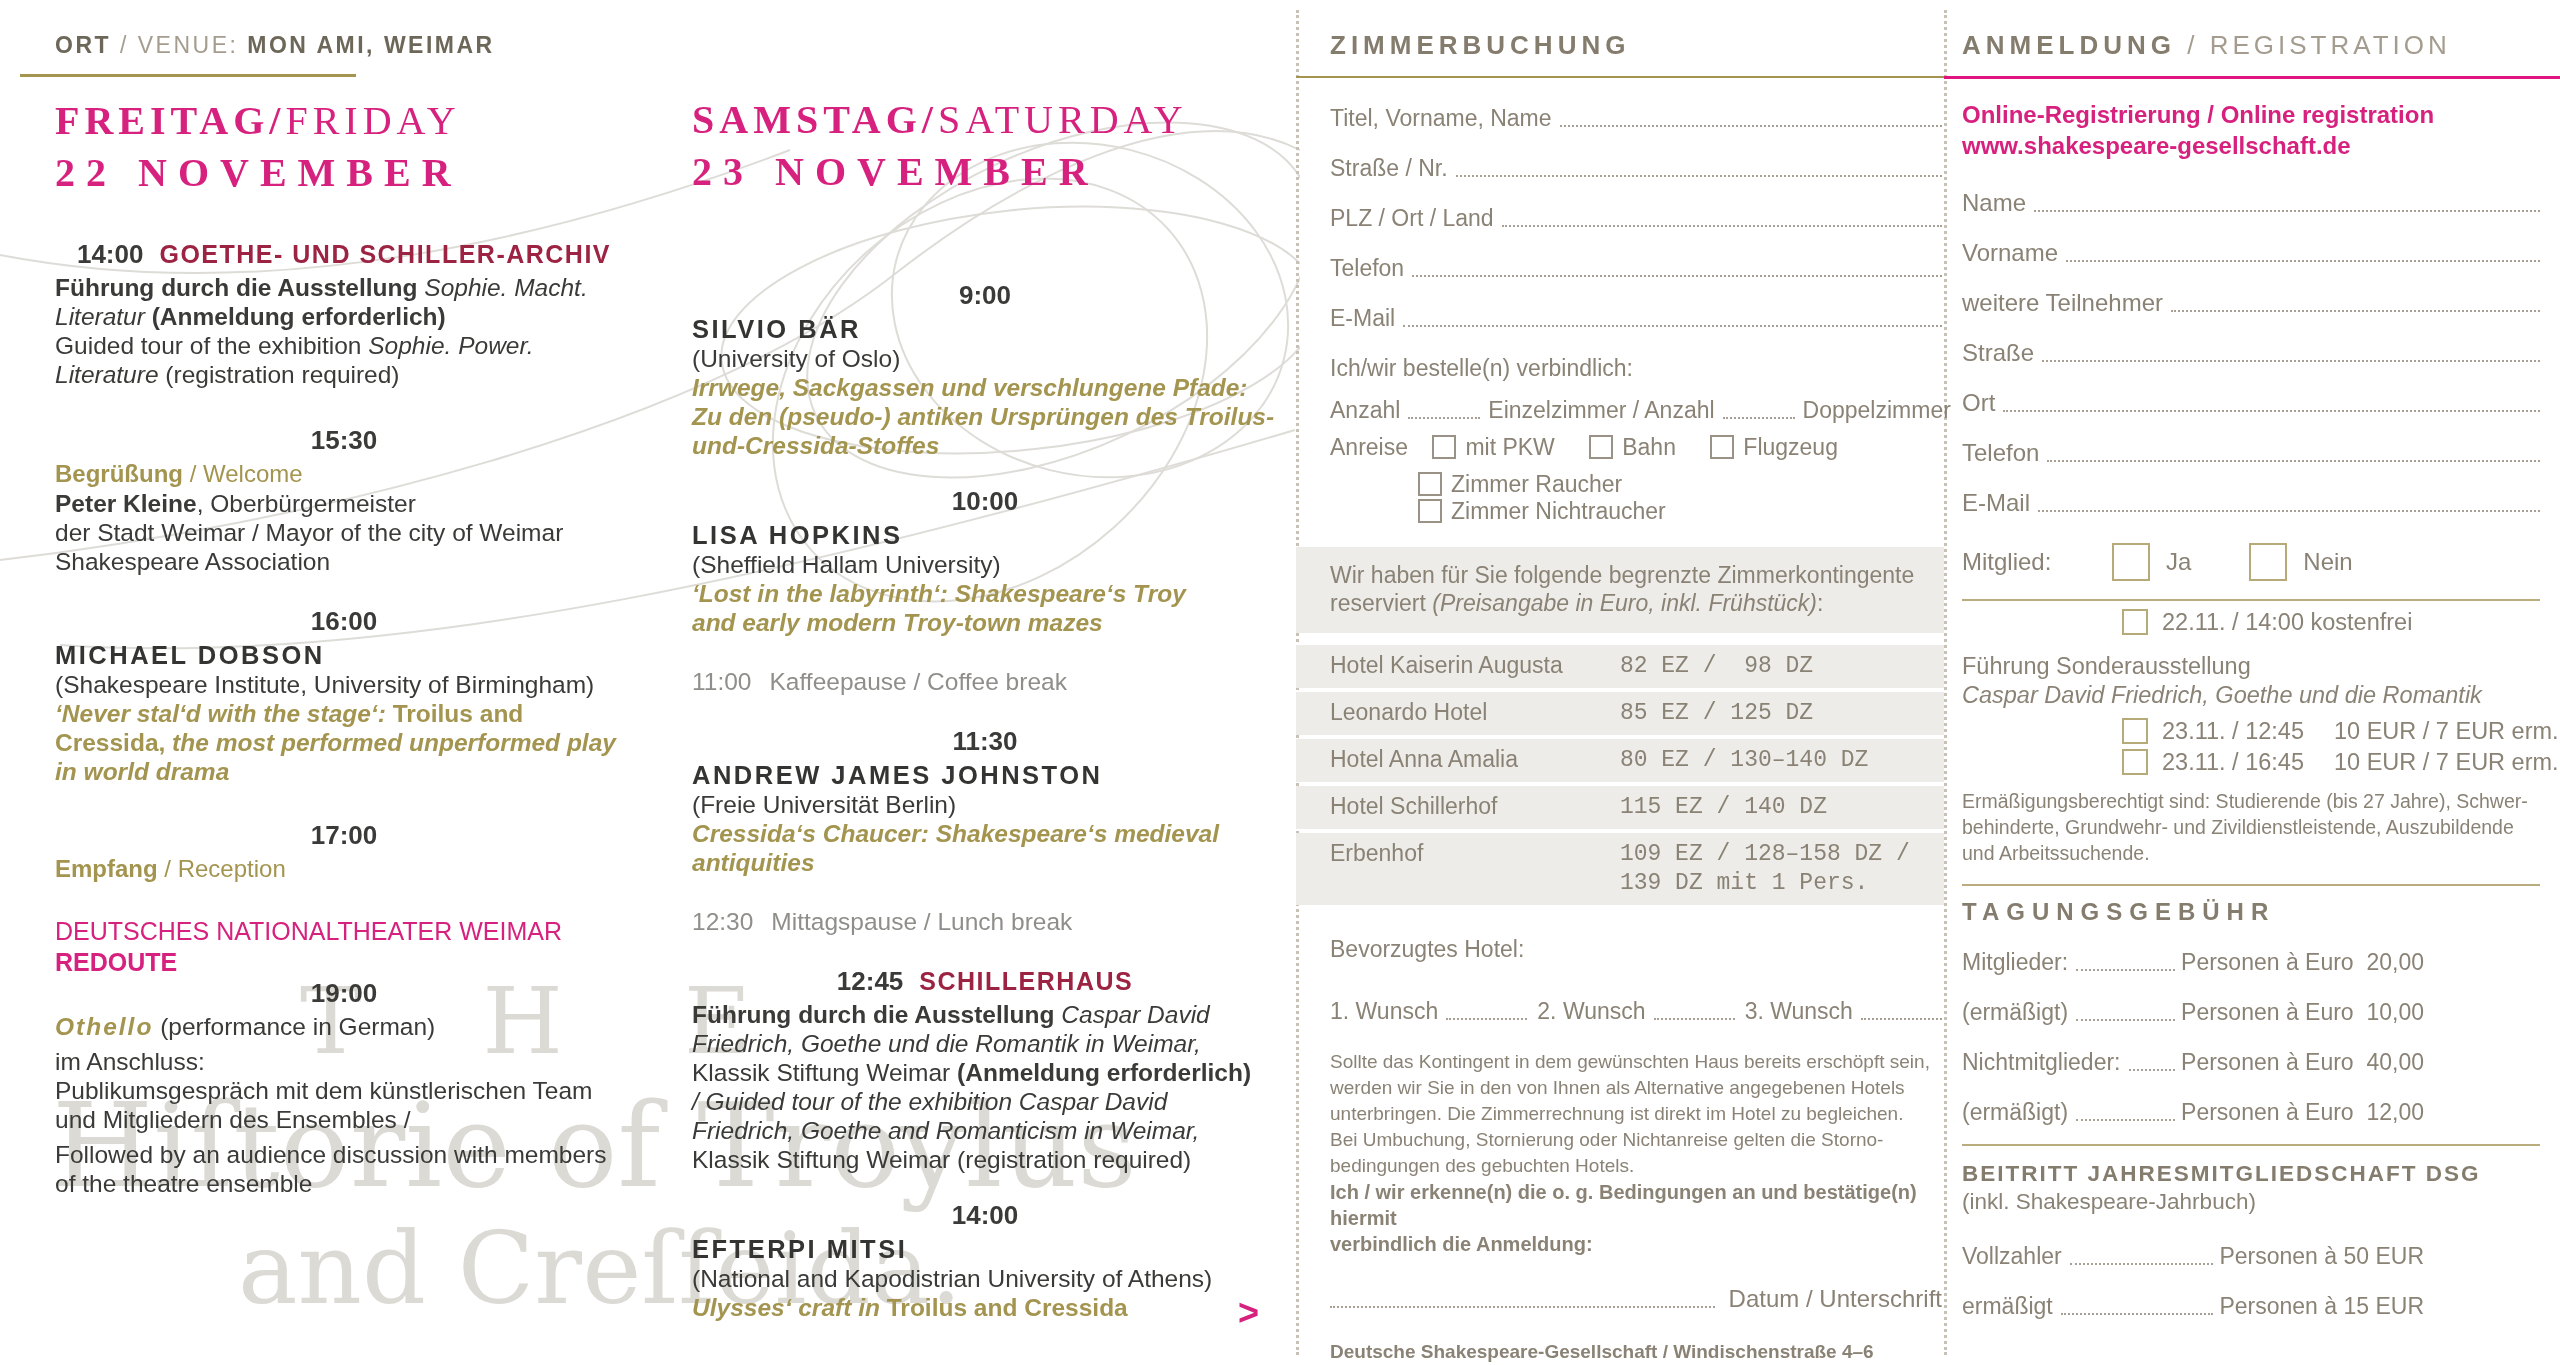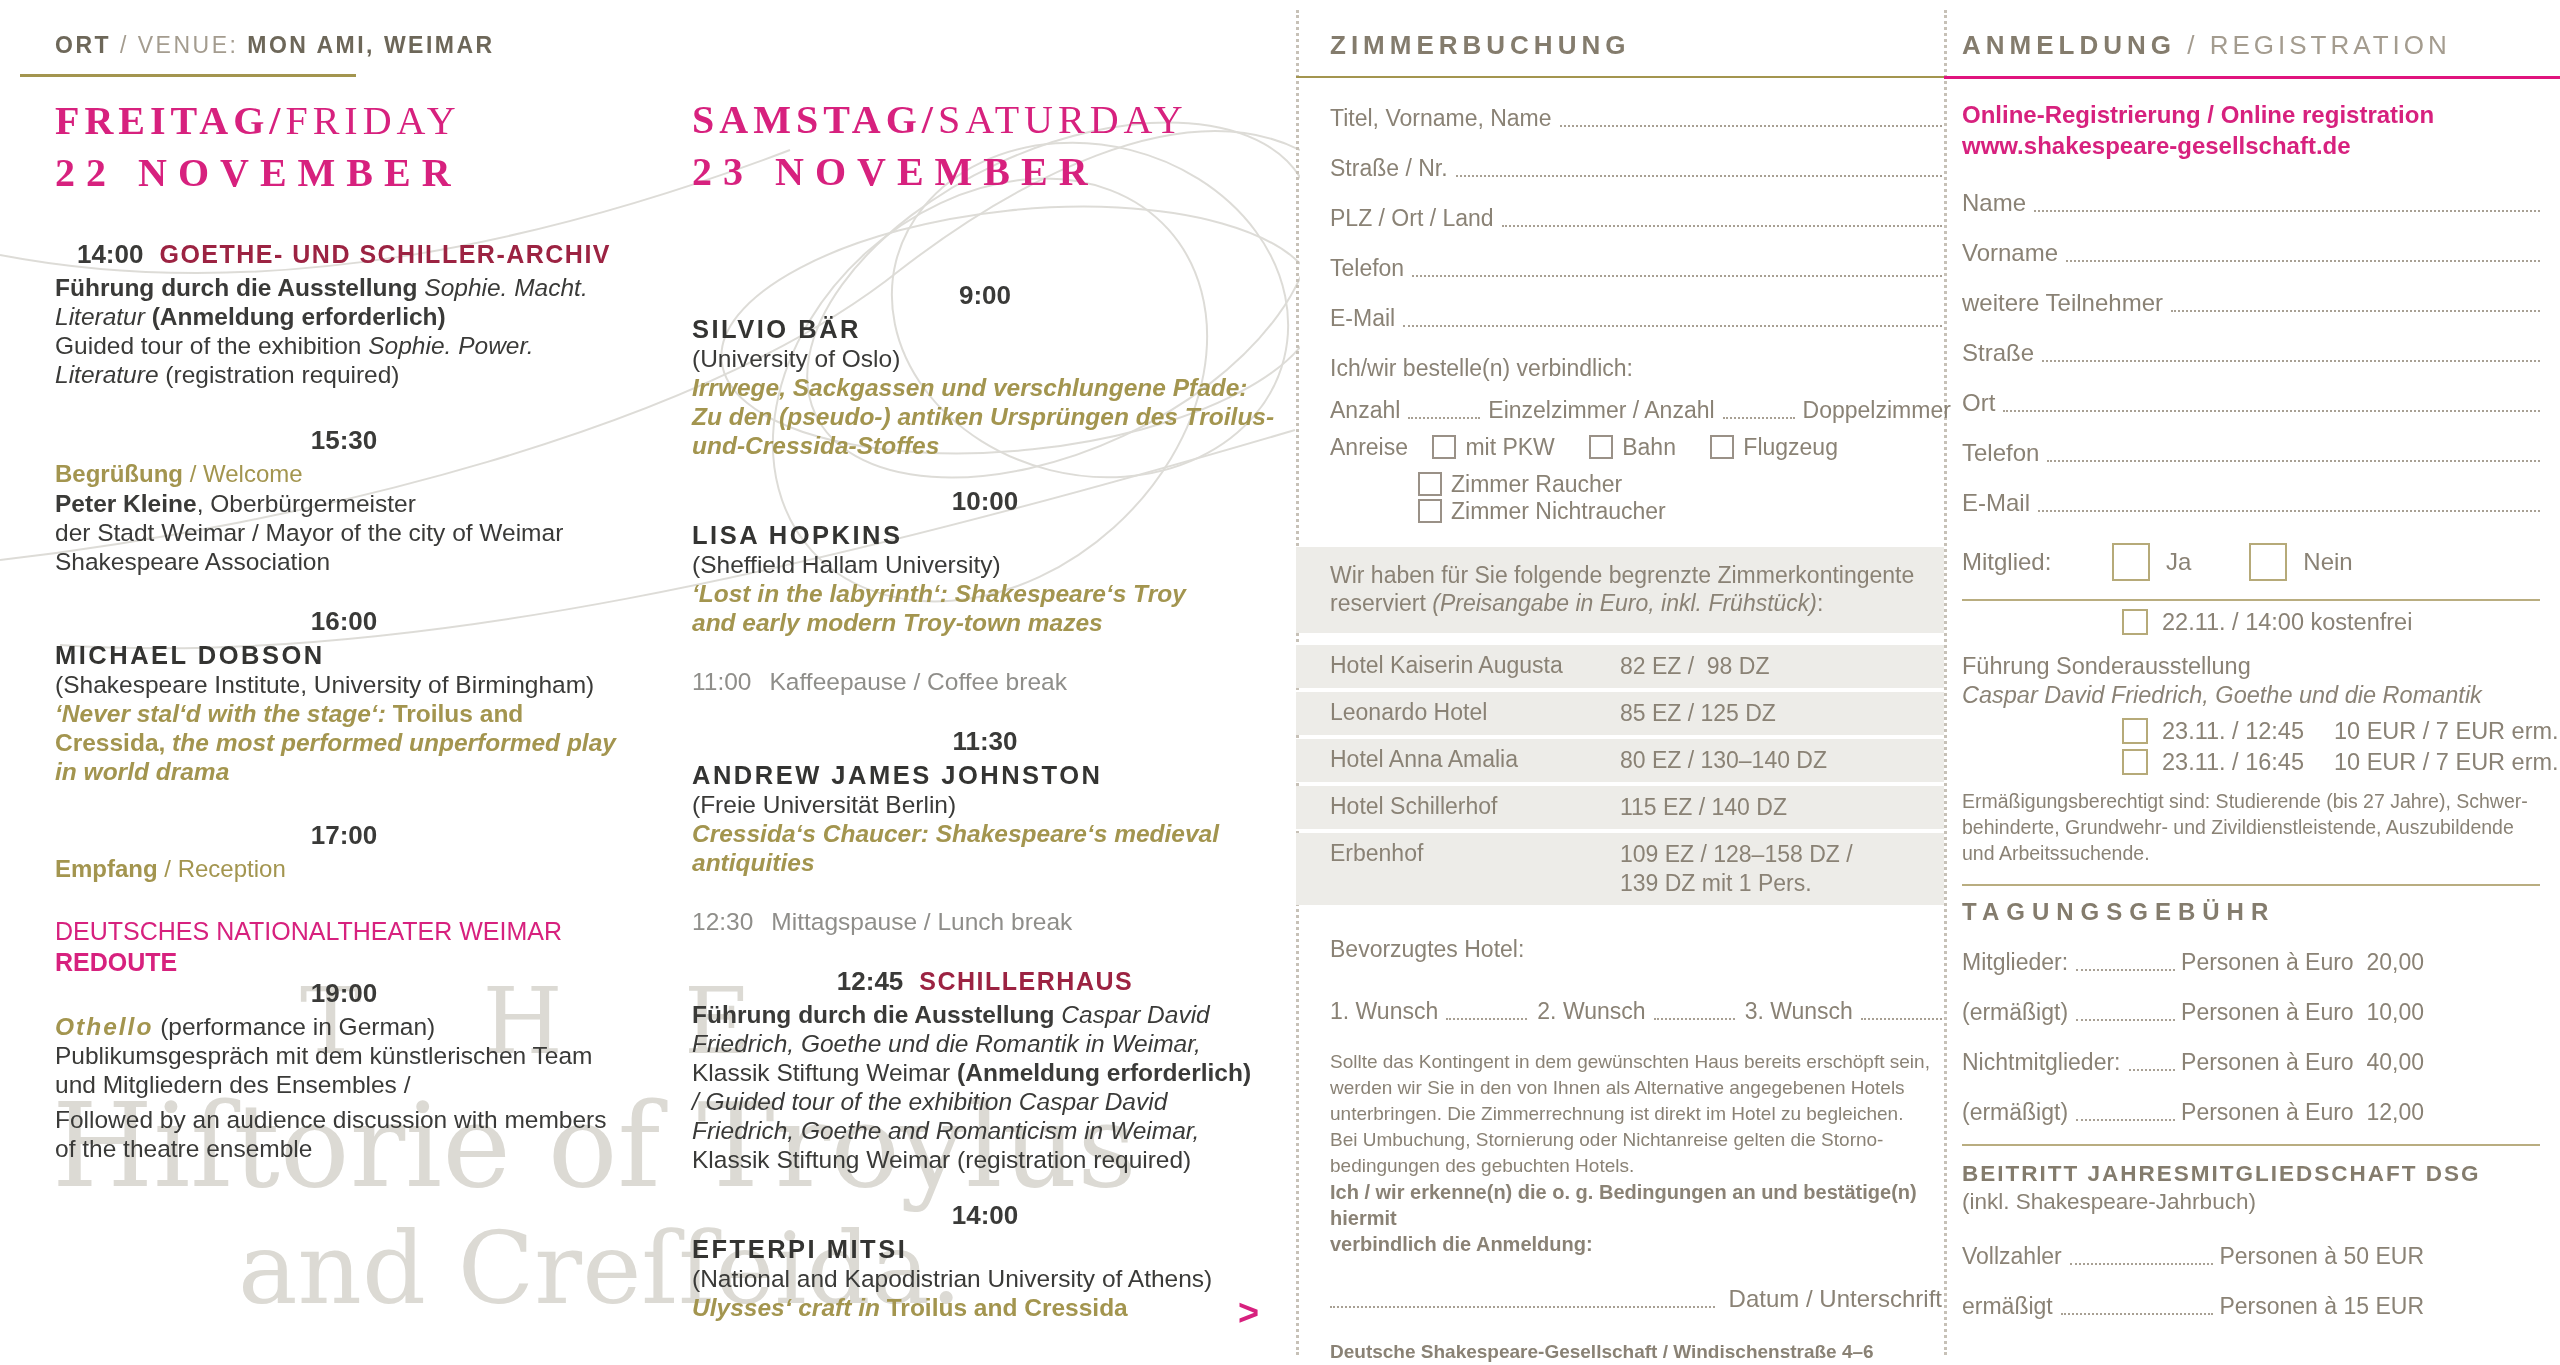--- a/index.html
+++ b/index.html
@@ -66,21 +66,21 @@
   .cbg-lg{display:inline-block;width:38px;height:38px;border:2px solid #b6aa79;background:#fff;
       vertical-align:middle;box-sizing:border-box;}
   .optrow{font-size:23px;color:#8a8275;margin-top:10px;}
   .opt{margin-right:28px;white-space:nowrap;}
   .indent{margin-left:88px;}
   .graybox{margin:22px 0 0 -34px;width:648px;box-sizing:border-box;background:#edece8;
       padding:14px 14px 16px 34px;font-size:23px;line-height:28px;color:#8a8275;}
   .hotels{margin:12px 0 0 -34px;width:648px;}
   .hrow{display:flex;background:#edece8;margin-bottom:4px;box-sizing:border-box;
       padding:7px 10px 7px 34px;font-size:23px;color:#8a8275;}
-  .hname{width:48%;} .hprice{width:52%;line-height:29px;}
+  .hname{width:48%;} .hprice{width:52%;line-height:29px;font-family:Liberation Mono, monospace;}
   .wishrow{display:flex;align-items:flex-end;margin-top:34px;height:28px;}
   .wishrow .flabel{margin-left:0;}
   .terms{margin-top:24px;font-size:19px;line-height:26px;color:#8a8275;}
   .terms .b2{font-weight:700;font-size:20px;}
   .sigrow{display:flex;align-items:flex-end;margin-top:26px;height:30px;}
   .siglabel{font-size:24px;color:#8a8275;white-space:nowrap;margin-left:14px;}
   .contact{margin-top:26px;font-size:19px;line-height:25px;font-weight:700;color:#8a8275;}
   .online{margin-top:20px;font-size:24px;line-height:31px;font-weight:700;color:#d7217e;}
   .f4 .frow{height:30px;margin-bottom:20px;} .f4 .flabel{font-size:24px;}
   .memberrow{display:flex;align-items:center;margin-top:26px;font-size:24px;color:#8a8275;}
@@ -160,20 +160,21 @@
   <div class="event mt34">
     <div class="evtime"><span class="time">17:00</span></div>
     <div class="goldrow"><span class="r b">Empfang</span><span class="r "> / Reception</span></div>
   </div>
 
   <div class="event mt32">
     <div class="mag-line">DEUTSCHES NATIONALTHEATER WEIMAR</div>
     <div class="mag-line b">REDOUTE</div>
     <div class="evtime"><span class="time">19:00</span></div>
     <div class="line"><span class="r gold bi sp">Othello</span><span class="r "> (performance in German)</span></div>
+    <div class="line mt6"><span class="r ">im Anschluss:</span></div>
     <div class="line"><span class="r ">Publikumsgespräch mit dem künstlerischen Team</span></div>
     <div class="line"><span class="r ">und Mitgliedern des Ensembles /</span></div>
     <div class="line mt6"><span class="r ">Followed by an audience discussion with members</span></div>
     <div class="line"><span class="r ">of the theatre ensemble</span></div>
   </div>
 </div>
 
 <div class="col" id="col2">
   <h1 class="dayhead" style="margin-top:64px;">
     <span class="db">SAMSTAG/</span><span class="dr">SATURDAY</span><br>

